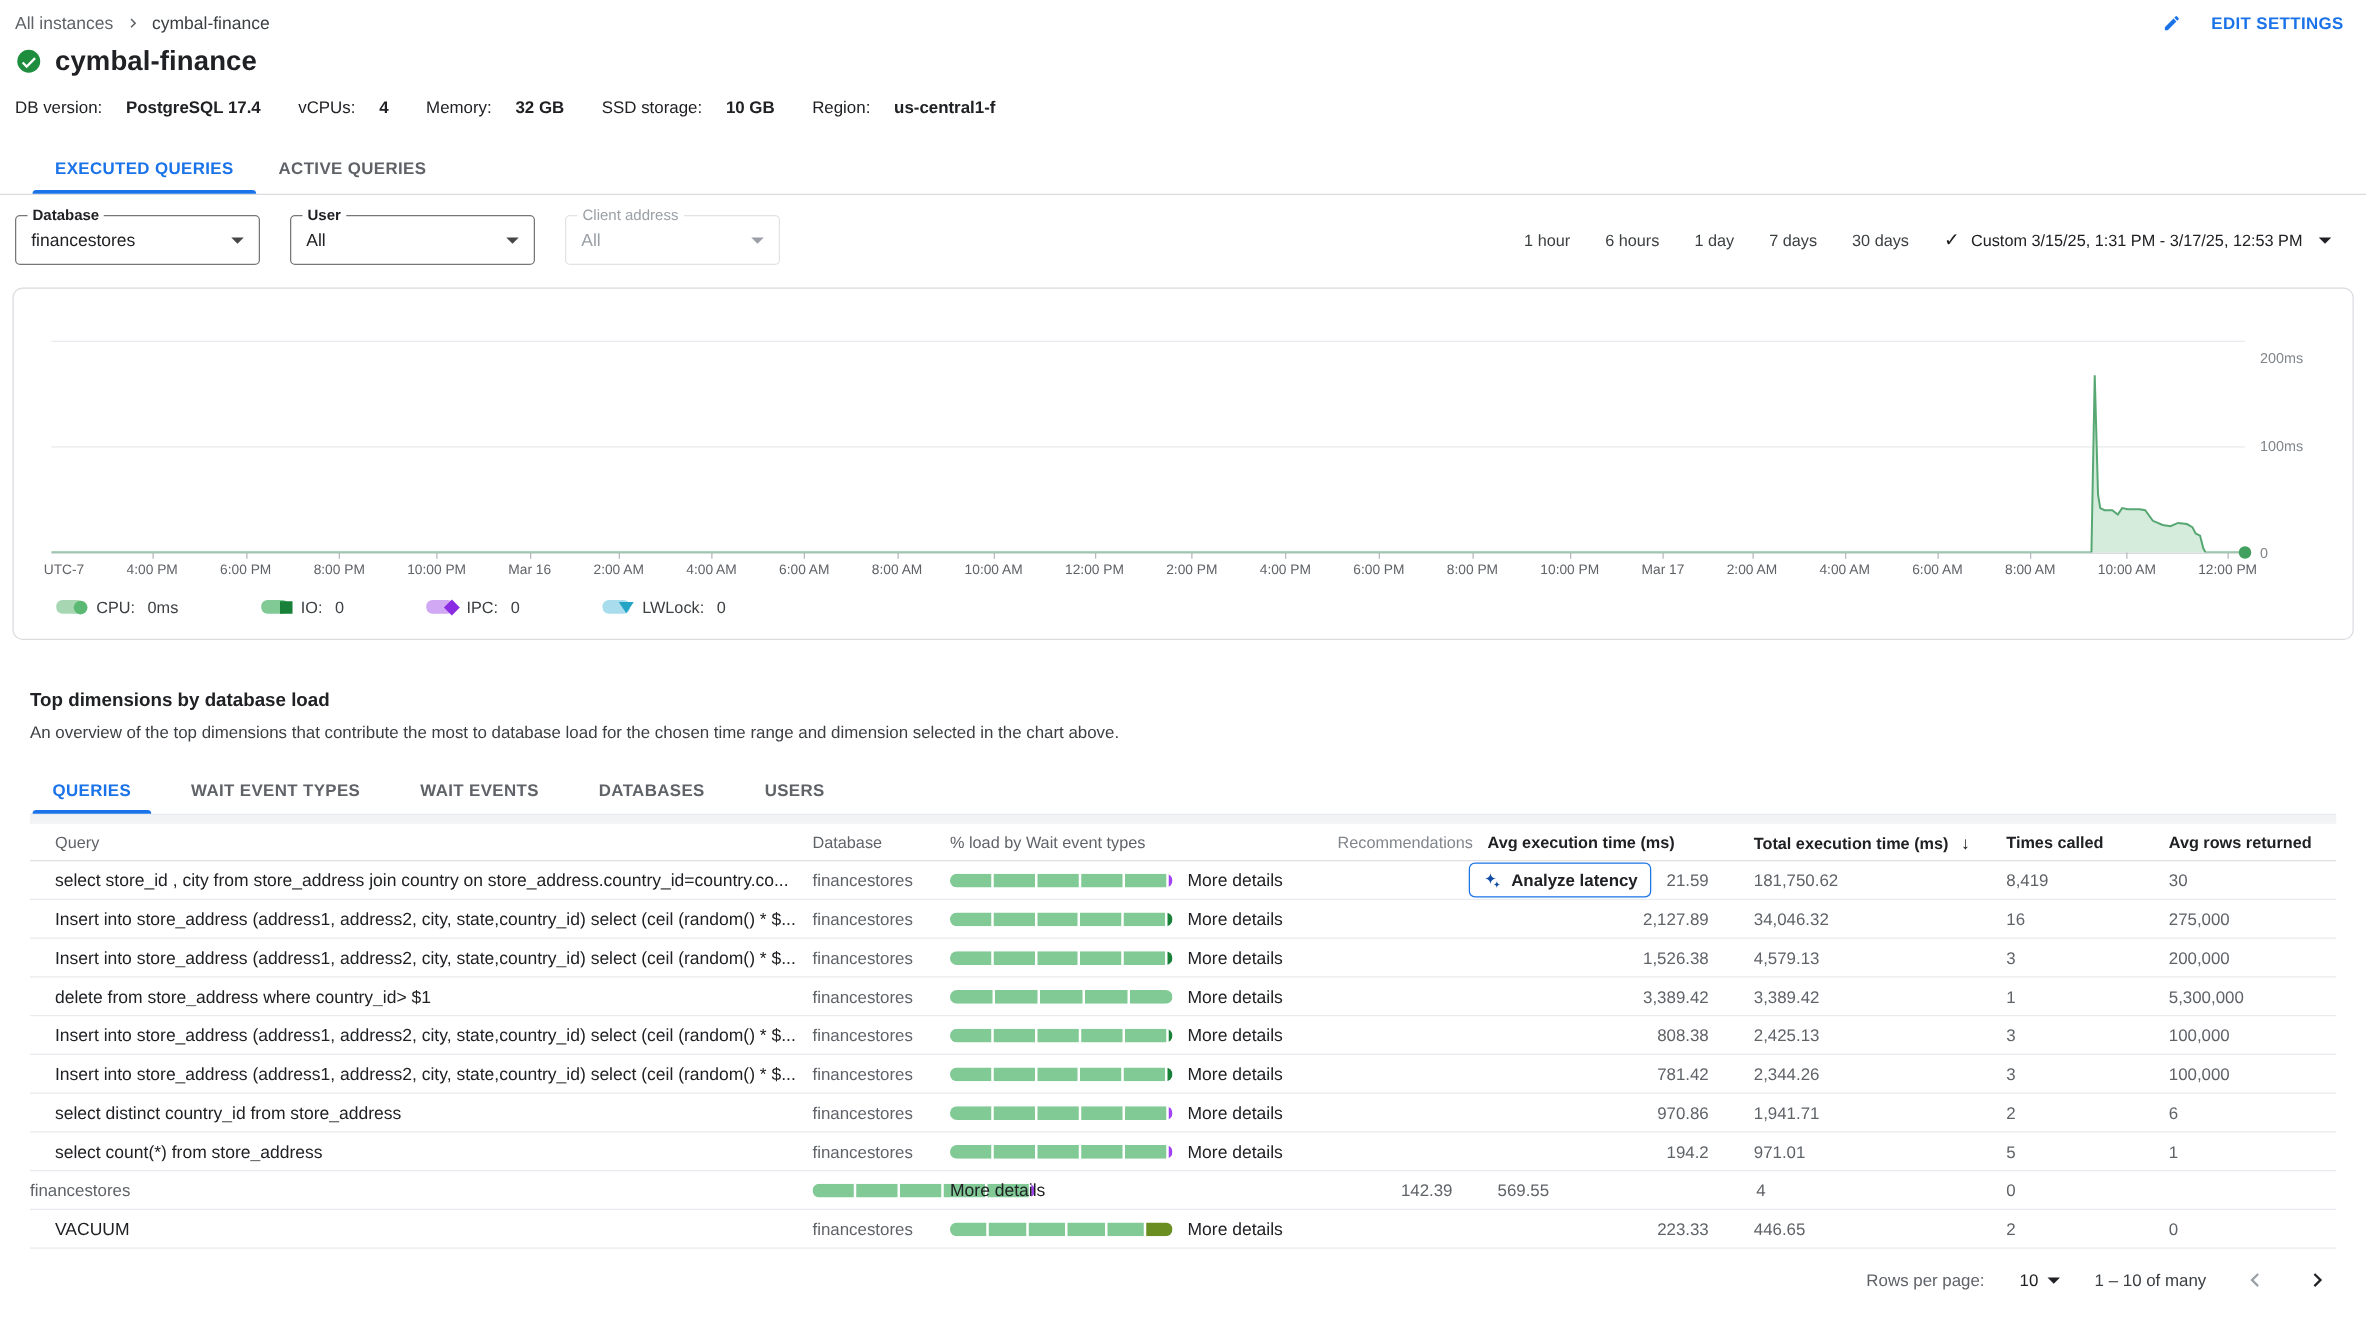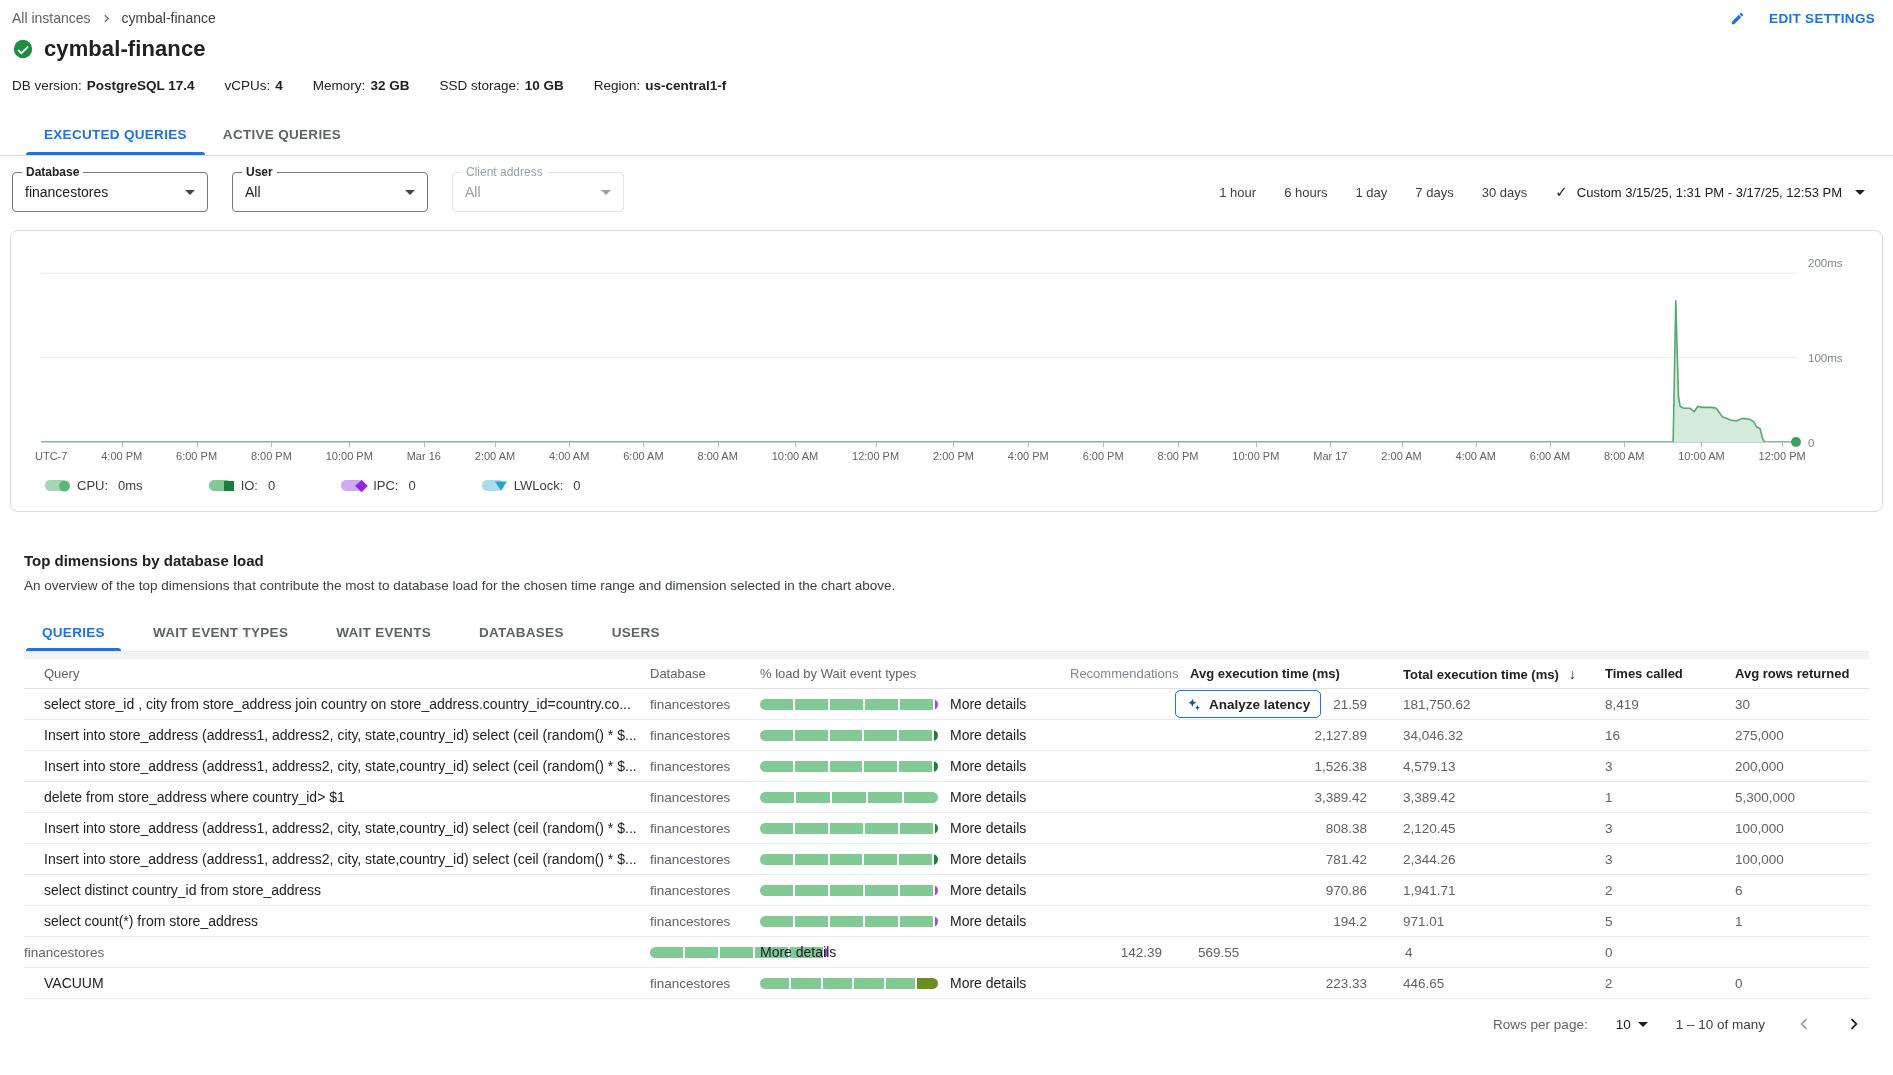--- a/index.html
+++ b/index.html
@@ -15,21 +15,21 @@
   .breadcrumb { display:flex; align-items:center; gap:8px; font-size:14px; color:#5f6368; }
   .breadcrumb .crumb { cursor:pointer; }
   .breadcrumb .current { color:#3c4043; }
   .crumb-sep svg { display:block; }
   .edit-settings { display:flex; align-items:center; gap:24px; color:#1a73e8; font-size:13.5px; font-weight:600; letter-spacing:.3px; cursor:pointer; }
   
   .title-row { display:flex; align-items:center; gap:10px; padding:10px 0 0 12px; }
   .title-row h1 { margin:0; font-size:22px; font-weight:600; letter-spacing:.1px; }
   .check-badge { width:22px; height:22px; display:flex; }
   .meta-row { display:flex; gap:30px; padding:16px 0 0 12px; font-size:13.5px; }
-  .meta-item { display:flex; gap:5px; }
+  .meta-item { display:flex; gap:19px; }
   .meta-item .mv { font-weight:600; }
   
   .main-tabs { display:flex; margin-top:20px; border-bottom:1px solid #dadce0; padding-left:26px; }
   .main-tab { position:relative; padding:14px 18px 13px; font-size:13.5px; font-weight:600; letter-spacing:.3px; color:#5f6368; cursor:pointer; }
   .main-tab.active { color:#1a73e8; }
   .main-tab.active::after { content:""; position:absolute; left:0; right:0; bottom:0; height:3px; background:#1a73e8; border-radius:3px 3px 0 0; }
   
   .filter-row { display:flex; align-items:center; padding:16px 24px 0 12px; }
   .field { position:relative; width:196px; height:40px; border:1px solid #747775; border-radius:4px; display:flex; align-items:center; padding:0 12px; margin-right:24px; background:#fff; cursor:pointer; }
   .field .flabel { position:absolute; top:-8px; left:9px; background:#fff; padding:0 4px; font-size:12px; font-weight:600; color:#202124; }
@@ -199,21 +199,21 @@
 
   <div class="chart-card">
     <div class="plot-area">
       <svg id="load-chart" viewBox="0 0 1000 180" preserveAspectRatio="none">
           <line x1="0" x2="1000" y1="95.1" y2="95.1" stroke="#e8eaed" vector-effect="non-scaling-stroke"></line>
           <line x1="0" x2="1000" y1="10.2" y2="10.2" stroke="#e8eaed" vector-effect="non-scaling-stroke"></line>
           <path d="M0.0,180.0 L930.0,180.0 L931.5,37.4 L933.0,133.3 L934.0,144.3 L936.0,146.0 L939.5,146.0 L942.0,149.4 L944.0,144.3 L946.5,145.2 L952.0,145.2 L954.5,146.0 L958.0,154.5 L962.5,157.9 L966.0,158.8 L969.5,156.2 L973.5,157.1 L976.0,159.6 L977.5,164.7 L979.5,166.4 L981.0,176.6 L982.0,180.0 L1000.0,180.0 L1000,180 L0,180 Z" fill="#d5ecdc"></path>
           <path d="M0.0,180.0 L930.0,180.0 L931.5,37.4 L933.0,133.3 L934.0,144.3 L936.0,146.0 L939.5,146.0 L942.0,149.4 L944.0,144.3 L946.5,145.2 L952.0,145.2 L954.5,146.0 L958.0,154.5 L962.5,157.9 L966.0,158.8 L969.5,156.2 L973.5,157.1 L976.0,159.6 L977.5,164.7 L979.5,166.4 L981.0,176.6 L982.0,180.0 L1000.0,180.0 " fill="none" stroke="#57a773" stroke-width="1.6" vector-effect="non-scaling-stroke"></path>
         </svg>
       <span class="end-dot" id="end-dot" style="background: rgb(65, 160, 95);"></span>
-      <span class="y-tick" style="top:0">200ms</span>
+      <span class="y-tick" style="top:24px">200ms</span>
       <span class="y-tick" style="top:95px">100ms</span>
       <span class="y-tick" style="top:180px">0</span>
     </div>
     <div class="x-axis" id="x-axis">
         <span class="no-tick">UTC-7</span>
         <span>4:00 PM</span>
         <span>6:00 PM</span>
         <span>8:00 PM</span>
         <span>10:00 PM</span>
         <span>Mar 16</span>
@@ -399,21 +399,21 @@
                 <i style="background: rgb(129, 201, 149);"></i>
                 <i style="background: rgb(129, 201, 149);"></i>
                 <span class="endseg" style="width: 3px; background: rgb(24, 128, 56);"></span>
               </div>
             </div>
             <div class="td details">More details</div>
             <div class="td recs"></div>
             <div class="td avgc">
               <span class="num">808.38</span>
             </div>
-            <div class="td total num">2,120.45</div>
+            <div class="td total num">2,425.13</div>
             <div class="td times num">3</div>
             <div class="td rws num">100,000</div>
           </div>
           <div class="trow">
             <div class="td query">Insert into store_address (address1, address2, city, state,country_id) select (ceil (random() * $...</div>
             <div class="td db">financestores</div>
             <div class="td load">
               <div class="bar">
                 <i style="background: rgb(129, 201, 149);"></i>
                 <i style="background: rgb(129, 201, 149);"></i>

